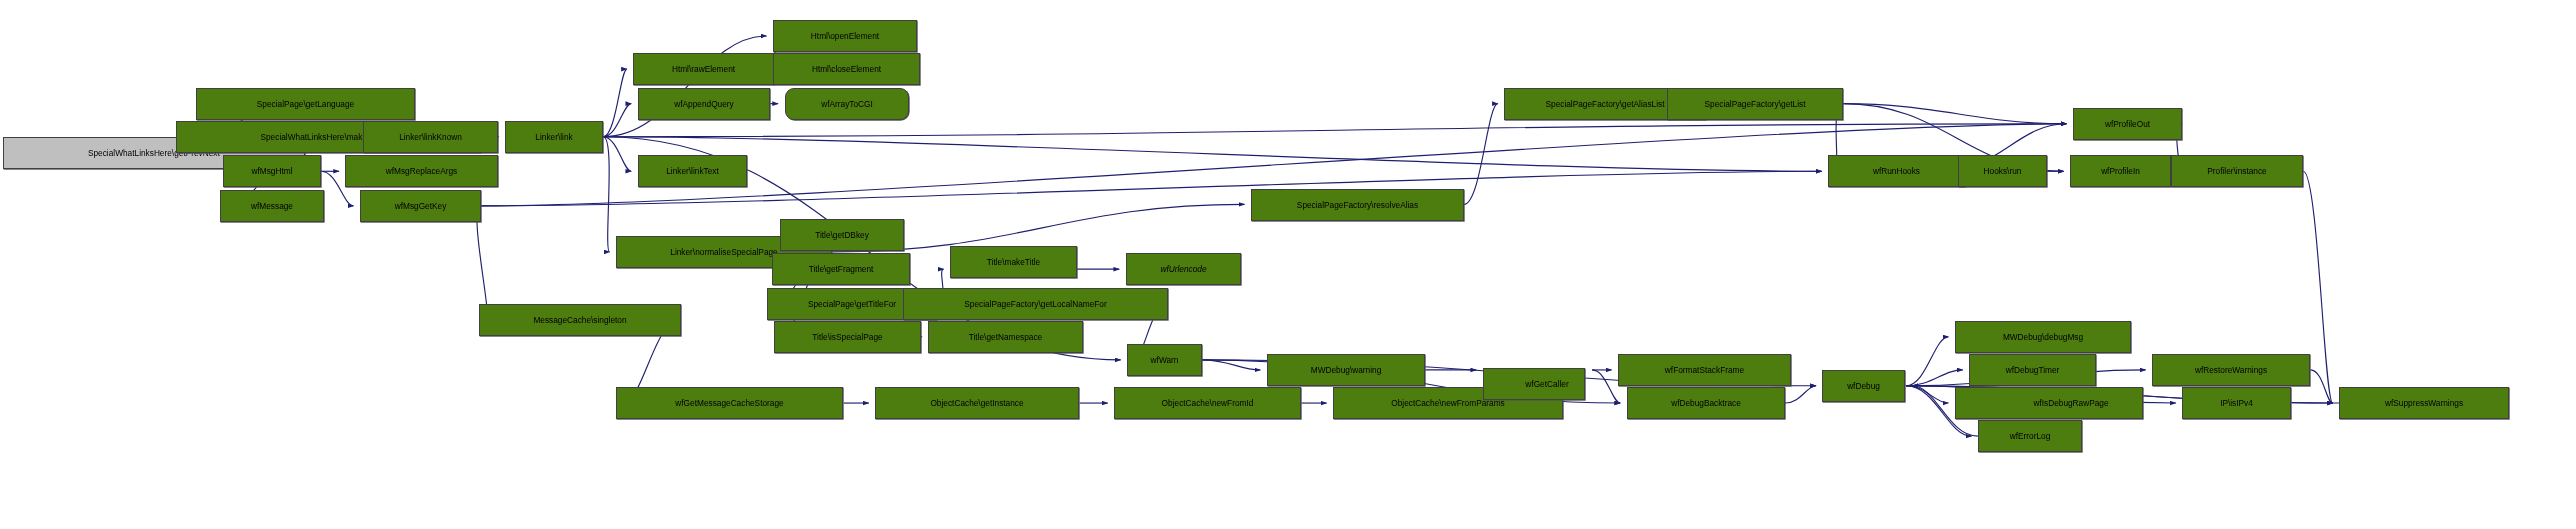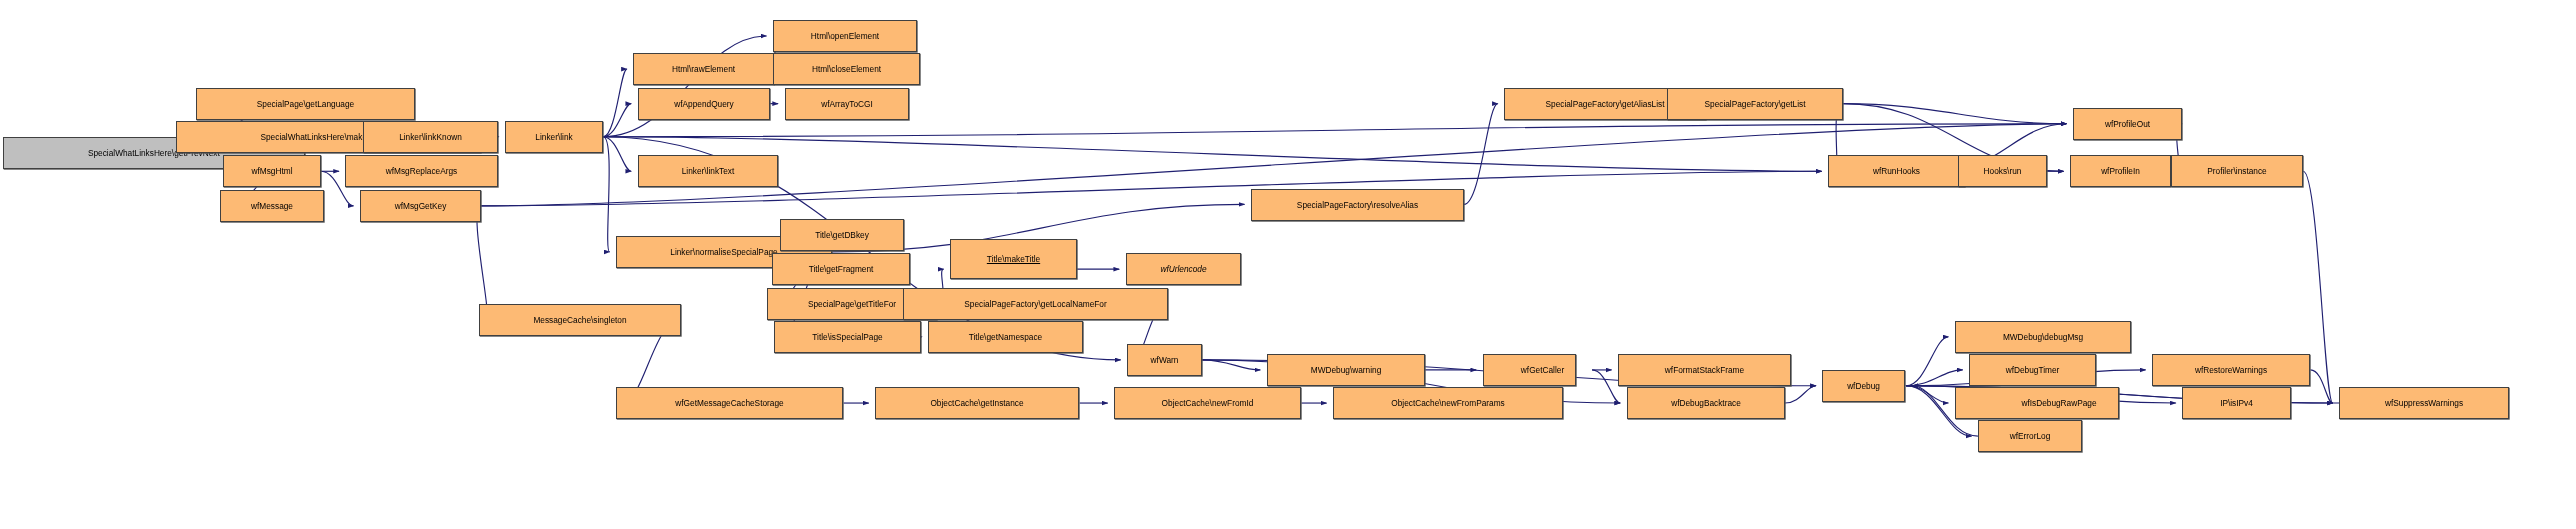--- a/index.html
+++ b/index.html
@@ -1,20 +1,20 @@
 <!DOCTYPE html>
 <html style="font-size:11.5px"><head>
 <meta charset="utf-8">
 <style>
   html,body{margin:0;padding:0;background:#ffffff;}
   #canvas{position:relative;width:2576px;height:529px;background:#ffffff;
           font-family:"Liberation Sans","DejaVu Sans",sans-serif;overflow:hidden;}
   svg#edges{position:absolute;left:0;top:0;width:2576px;height:529px;}
   .node{position:absolute;box-sizing:border-box;border:0.7px solid #404040;
-        background:#fdba74;display:flex;align-items:center;justify-content:center;
+        background:#4d7c0f;display:flex;align-items:center;justify-content:center;
         font-size:8.3px;color:#000000;white-space:nowrap;line-height:1;
         box-shadow:0.7px 0.7px 0 0 #555;}
   .node.root{background:#bfbfbf;}
   .node span{pointer-events:none;}
 </style>
 </head>
 <body>
 
 <div id="canvas">
   <svg id="edges" viewBox="0 0 3579 735" preserveAspectRatio="none">
@@ -123,45 +123,45 @@
       </div>
       <div class="node" style="left: 633px; top: 53px; width: 141px; height: 32px;">
         <span>Html\rawElement</span>
       </div>
       <div class="node" style="left: 773px; top: 53px; width: 147px; height: 32px; align-items: center;">
         <span>Html\closeElement</span>
       </div>
       <div class="node" style="left: 638px; top: 88px; width: 132px; height: 32px;">
         <span>wfAppendQuery</span>
       </div>
-      <div class="node" style="left: 785px; top: 88px; width: 124px; height: 32px;">
+      <div class="node" style="left: 785px; top: 88px; width: 124px; height: 32px; border-radius: 9px;">
         <span>wfArrayToCGI</span>
       </div>
-      <div class="node" style="left: 638px; top: 155px; width: 140px; height: 32px;">
+      <div class="node" style="left: 638px; top: 155px; width: 109px; height: 32px;">
         <span>Linker\linkText</span>
       </div>
       <div class="node" style="left: 616px; top: 236px; width: 216px; height: 32px;">
         <span>Linker\normaliseSpecialPage</span>
       </div>
       <div class="node" style="left: 479px; top: 304px; width: 202px; height: 32px;">
         <span>MessageCache\singleton</span>
       </div>
       <div class="node" style="left: 780px; top: 219px; width: 124px; height: 32px;">
         <span>Title\getDBkey</span>
       </div>
       <div class="node" style="left: 772px; top: 253px; width: 138px; height: 32px;">
         <span>Title\getFragment</span>
       </div>
       <div class="node" style="left: 767px; top: 288px; width: 170px; height: 32px;">
         <span>SpecialPage\getTitleFor</span>
       </div>
       <div class="node" style="left: 774px; top: 321px; width: 147px; height: 32px;">
         <span>Title\isSpecialPage</span>
       </div>
-      <div class="node" style="left: 950px; top: 239px; width: 127px; height: 40px; text-decoration: underline;">
+      <div class="node" style="left: 950px; top: 246px; width: 127px; height: 32px;">
         <span>Title\makeTitle</span>
       </div>
       <div class="node" style="left: 903px; top: 288px; width: 265px; height: 32px;">
         <span>SpecialPageFactory\getLocalNameFor</span>
       </div>
       <div class="node" style="left: 928px; top: 321px; width: 155px; height: 32px;">
         <span>Title\getNamespace</span>
       </div>
       <div class="node" style="left: 1126px; top: 253px; width: 115px; height: 32px; font-style: italic;">
         <span>wfUrlencode</span>
@@ -177,39 +177,39 @@
       </div>
       <div class="node" style="left: 1333px; top: 387px; width: 230px; height: 32px;">
         <span>ObjectCache\newFromParams</span>
       </div>
       <div class="node" style="left: 1127px; top: 344px; width: 75px; height: 32px;">
         <span>wfWarn</span>
       </div>
       <div class="node" style="left: 1267px; top: 354px; width: 158px; height: 32px;">
         <span>MWDebug\warning</span>
       </div>
-      <div class="node" style="left: 1483px; top: 354px; width: 93px; height: 32px; padding-left: 26px;">
+      <div class="node" style="left: 1483px; top: 368px; width: 102px; height: 32px; padding-left: 26px;">
         <span>wfGetCaller</span>
       </div>
       <div class="node" style="left: 1618px; top: 354px; width: 173px; height: 32px;">
         <span>wfFormatStackFrame</span>
       </div>
       <div class="node" style="left: 1627px; top: 387px; width: 158px; height: 32px;">
         <span>wfDebugBacktrace</span>
       </div>
       <div class="node" style="left: 1822px; top: 370px; width: 83px; height: 32px;">
         <span>wfDebug</span>
       </div>
       <div class="node" style="left: 1955px; top: 321px; width: 176px; height: 32px;">
         <span>MWDebug\debugMsg</span>
       </div>
       <div class="node" style="left: 1969px; top: 354px; width: 127px; height: 32px; justify-content: center;">
         <span>wfDebugTimer</span>
       </div>
-      <div class="node" style="left: 1955px; top: 387px; width: 164px; height: 32px; padding-left: 44px;">
+      <div class="node" style="left: 1955px; top: 387px; width: 188px; height: 32px; padding-left: 44px;">
         <span>wfIsDebugRawPage</span>
       </div>
       <div class="node" style="left: 1978px; top: 420px; width: 104px; height: 32px;">
         <span>wfErrorLog</span>
       </div>
       <div class="node" style="left: 2152px; top: 354px; width: 158px; height: 32px;">
         <span>wfRestoreWarnings</span>
       </div>
       <div class="node" style="left: 2182px; top: 387px; width: 109px; height: 32px;">
         <span>IP\isIPv4</span>

